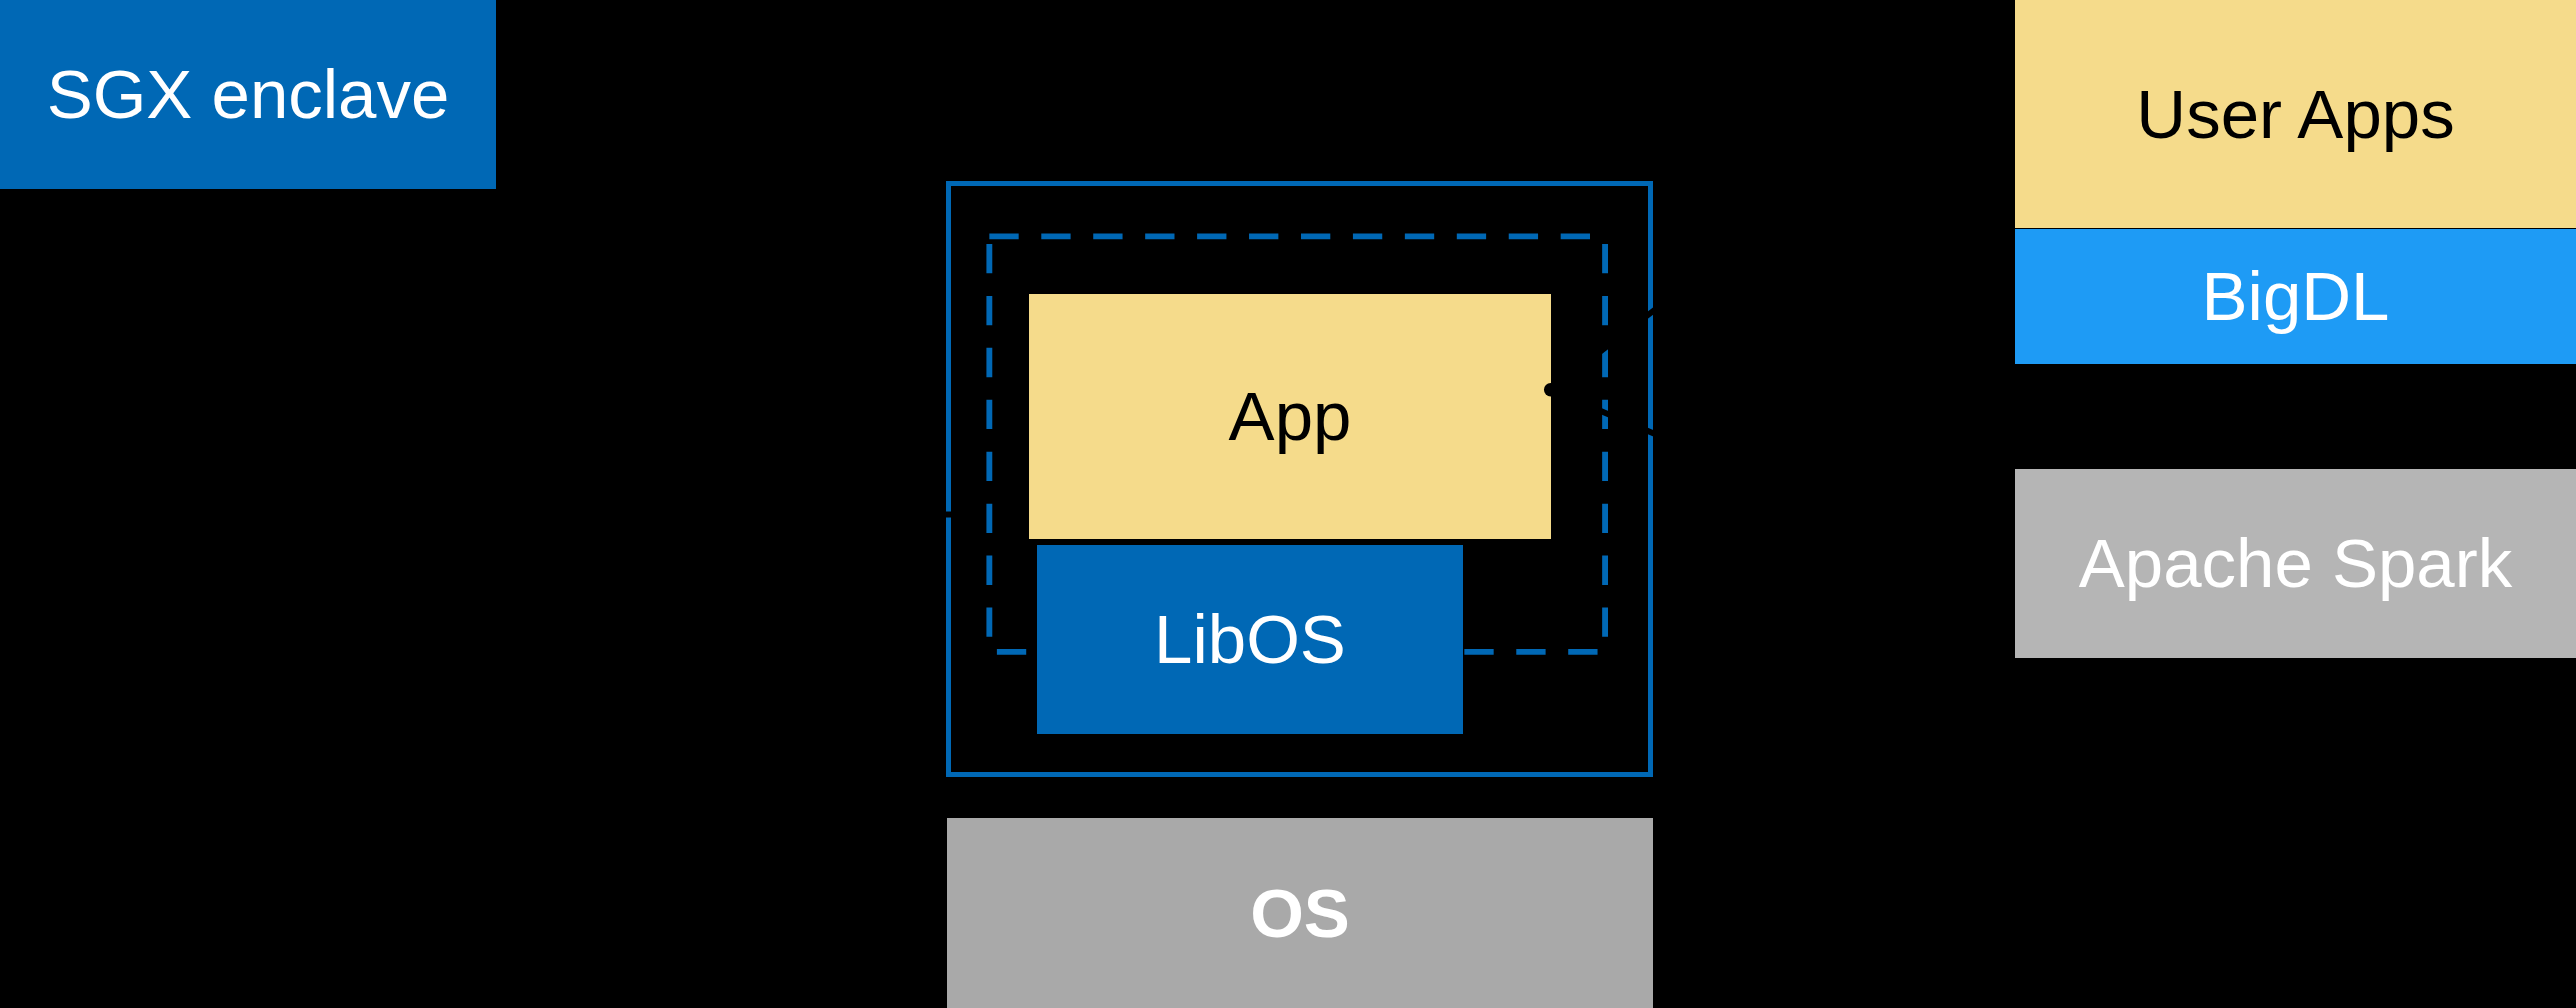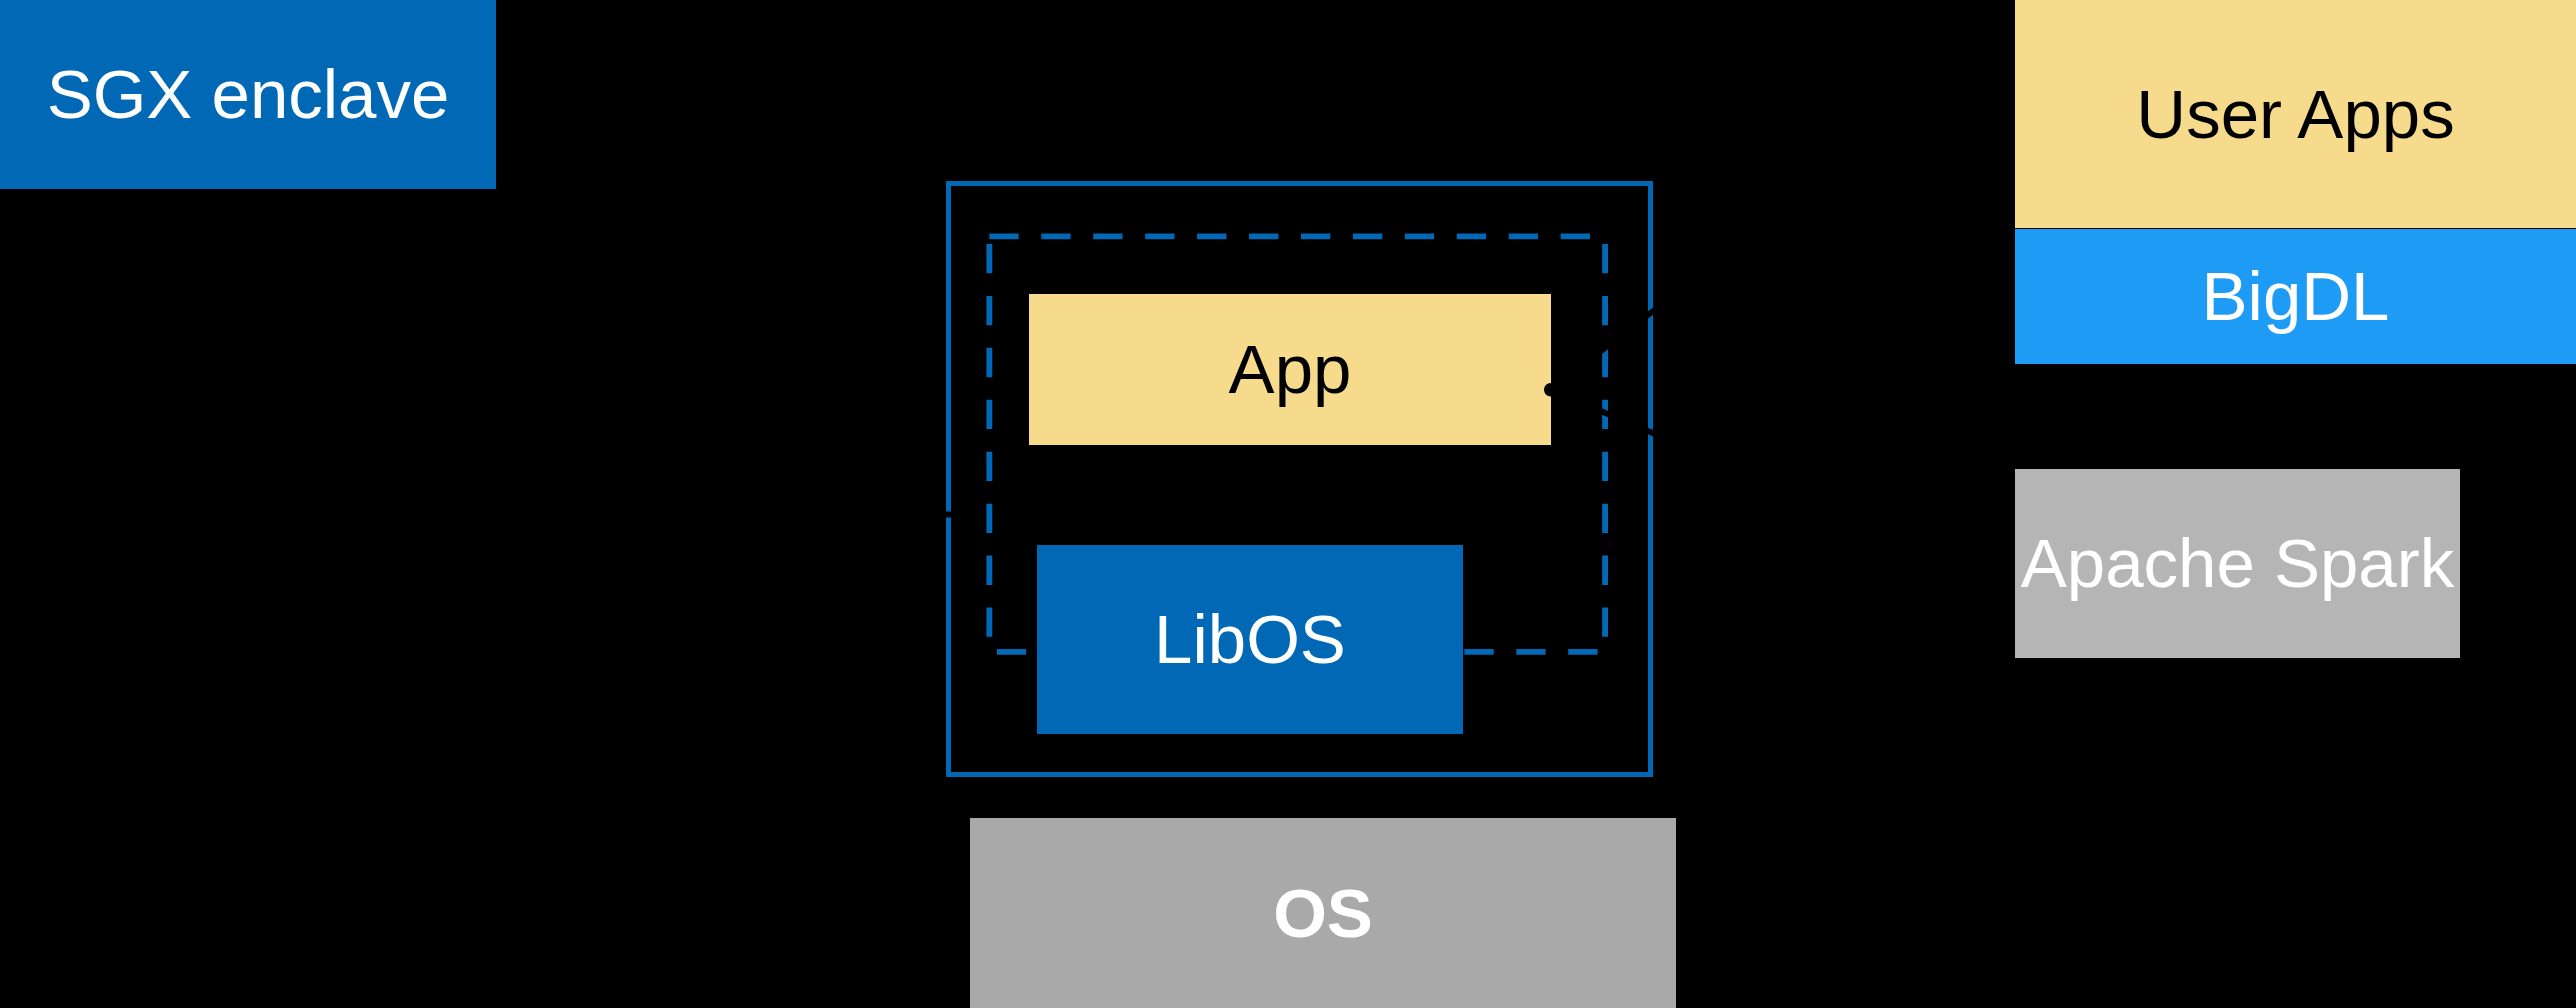--- a/index.html
+++ b/index.html
@@ -36,44 +36,43 @@
     border: 5.9px solid #0068B5;
     box-sizing: border-box;
     background: transparent;
   }
   
   .dashed-svg {
     position: absolute;
     left: 0; top: 0; width: 2576px; height: 1009px;
   }
   .app-box {
-    left: 1029px; top: 294px; width: 522px; height: 151px;
+    left: 1029px; top: 294px; width: 522px; height: 245px;
     background: #F5DB8B; color: #000000;
   }
   .libos-box {
     left: 1037px; top: 545px; width: 426px; height: 189px;
     background: #0068B5; color: #FFFFFF;
   }
   .os-box {
     left: 947px; top: 818px; width: 706px; height: 190px;
     background: #A9A9A9; color: #FFFFFF;
     font-weight: 700;
-    margin-left: 23px;
   }
   
   .user-apps-box {
     left: 2015px; top: 0; width: 561px; height: 228px;
     background: #F5DB8B; color: #000000;
   }
   .bigdl-box {
     left: 2015px; top: 229px; width: 561px; height: 135px;
     background: #1E9BF5; color: #FFFFFF;
   }
   .spark-box {
-    left: 2015px; top: 469px; width: 445px; height: 189px;
+    left: 2015px; top: 469px; width: 561px; height: 189px;
     background: #B5B5B5; color: #FFFFFF;
   }
   .connector-svg {
     position: absolute;
     left: 0; top: 0; width: 2576px; height: 1009px;
     pointer-events: none;
   }
 </style>
 </head>
 <body>

